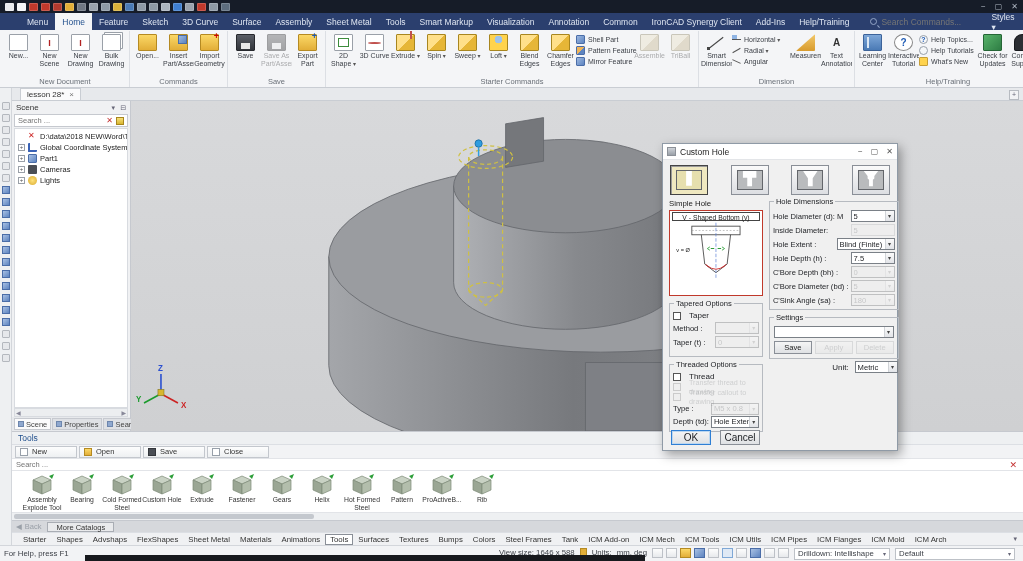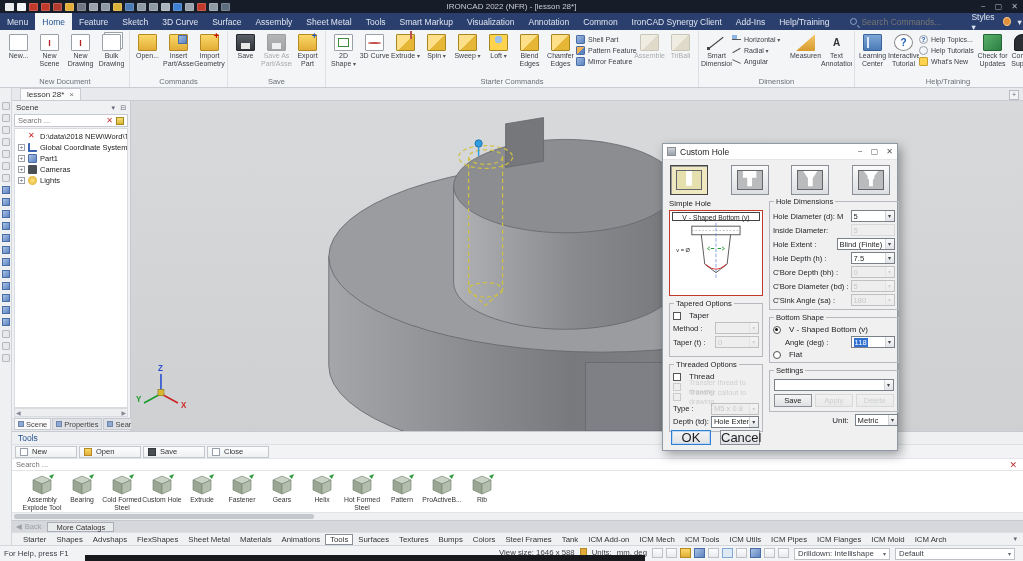--- a/index.html
+++ b/index.html
@@ -7,21 +7,21 @@
 body{font-family:"Liberation Sans","DejaVu Sans",sans-serif;font-size:9px;color:#23262b;background:#f0f1f3;cursor:default;position:relative}
 
 
 .titlebar{height:13px;background:#161c28;display:flex;align-items:center;padding:0 5px;position:relative}
 .qat{display:flex;gap:3px;align-items:center;z-index:2}
 .qat-ic{width:9px;height:8px;border-radius:1px;border:1px solid rgba(255,255,255,.18)}
 .win-title{position:absolute;left:0;right:0;text-align:center;font-size:8px;color:#c7cdd8;pointer-events:none}
 .win-btns{margin-left:auto;display:flex;gap:9px;font-size:8px;color:#aeb6c2;z-index:2}
 
 
-.menubar{height:17px;background:#2b3f6e;display:flex;align-items:center;color:#dfe6f2;padding-left:0}
+.menubar{height:17px;background:#2b3f6e;display:flex;align-items:center;color:#dfe6f2;padding-left:20px}
 .mtab{padding:0 7px;height:100%;display:flex;align-items:center;white-space:nowrap;font-size:8.5px}
 .mtab.active{background:#f4f5f7;color:#1f4e8c}
 .cmd-search{display:flex;align-items:center;gap:4px;margin-left:14px;color:#93a5c6}
 .cmd-search .mag{width:7px;height:7px;border:1px solid #93a5c6;border-radius:50%;position:relative}
 .cmd-search .mag::after{content:"";position:absolute;width:3px;height:1px;background:#93a5c6;left:6px;top:7px;transform:rotate(45deg)}
 .cmd-search input{background:transparent;border:none;outline:none;color:#b9c6de;font-size:8.5px;width:110px;font-family:inherit}
 .menu-right{margin-left:auto;display:flex;align-items:center;gap:7px;padding-right:8px;color:#dfe6f2;font-size:8.5px}
 .avatar{width:9px;height:9px;border-radius:50%;background:#e2903a;border:1px solid #f2c28a}
 
 
@@ -202,21 +202,21 @@
 .fcombo.disabled .farrow{color:#aaa}
 .fval .hl{background:#2f6fd0;color:#fff;padding:0 1px}
 .indent{padding-left:12px}
 .settings-combo{height:12px;border:1px solid #7a8087;background:#fff;display:flex;align-items:center;margin:2px 1px 3px}
 .settings-combo .farrow{margin-left:auto;width:9px;text-align:center;color:#444;font-size:6px;border-left:1px solid #d0d3d7;background:linear-gradient(#fafafa,#e2e4e8);align-self:stretch;line-height:11px}
 .btnrow{display:flex;gap:3px;padding:0 1px 2px}
 .sbtn{flex:1;height:13px;border:1px solid #8a8f97;background:linear-gradient(#f5f5f5,#dfe1e4);font-size:7.6px;text-align:center;line-height:12px;color:#222}
 .sbtn.disabled{color:#9aa0a8;border-color:#b6bac0}
 .unit-row{display:flex;align-items:center;justify-content:flex-end;gap:6px;height:16px;padding-right:1px}
 .dlg-footer{position:absolute;left:8px;bottom:5px;display:flex;gap:9px}
-.fbtn{width:40px;height:15px;border:1px solid #8a8f97;background:linear-gradient(#f5f5f5,#dfe1e4);font-size:13px;text-align:center;line-height:14px}
+.fbtn{width:40px;height:15px;border:1px solid #8a8f97;background:linear-gradient(#f5f5f5,#dfe1e4);font-size:10px;text-align:center;line-height:14px}
 .fbtn.okfocus{border:1px solid #2f7fd4;box-shadow:0 0 0 1px #bcd7f0 inset}
 </style>
 </head>
 <body>
 
 <div class="titlebar">
   <div class="qat">
 
   <span class="qat-ic" style="background: rgb(233, 235, 238);"></span>
       <span class="qat-ic" style="background: rgb(244, 246, 248);"></span>
@@ -231,21 +231,20 @@
       <span class="qat-ic" style="background: rgb(74, 122, 181);"></span>
       <span class="qat-ic" style="background: rgb(142, 154, 166);"></span>
       <span class="qat-ic" style="background: rgb(142, 154, 166);"></span>
       <span class="qat-ic" style="background: rgb(170, 180, 191);"></span>
       <span class="qat-ic" style="background: rgb(63, 127, 209);"></span>
       <span class="qat-ic" style="background: rgb(154, 162, 173);"></span>
       <span class="qat-ic" style="background: rgb(192, 57, 43);"></span>
       <span class="qat-ic" style="background: rgb(142, 154, 166);"></span>
       <span class="qat-ic" style="background: rgb(93, 109, 126);"></span>
     </div>
-  <div class="win-title">IRONCAD 2022 (NFR) - [lesson 28*]</div>
   <div class="win-btns">
     <span>−</span>
     <span>▢</span>
     <span>✕</span>
   </div>
 </div>
 
 <div class="menubar">
   <div style="display:flex;height:100%">
 
@@ -1147,38 +1146,20 @@
               <div class="frow">
                 <span class="flabel">C'Sink Angle (sa) :</span>
                 <span class="fcombo disabled">
                   <span class="fval">180</span>
                   <span class="farrow">▾</span>
                 </span>
               </div>
             </div>
         </div>
 
-        <div class="groupbox">
-          <span class="glabel">Bottom Shape</span>
-          <div class="cbrow">
-            <span class="radio checked"></span>
-            <span>V - Shaped Bottom (v)</span>
-          </div>
-          <div class="frow indent">
-            <span class="flabel">Angle (deg) :</span>
-            <span class="fcombo">
-              <span class="fval"><span class="hl">118</span></span>
-                <span class="farrow">▾</span>
-            </span>
-          </div>
-          <div class="cbrow">
-            <span class="radio"></span>
-            <span>Flat</span>
-          </div>
-        </div>
 
         <div class="groupbox">
           <span class="glabel">Settings</span>
           <div class="settings-combo">
               <span class="farrow">▾</span>
             </div>
           <div class="btnrow">
 
           <span class="sbtn">Save</span>
               <span class="sbtn disabled">Apply</span>

